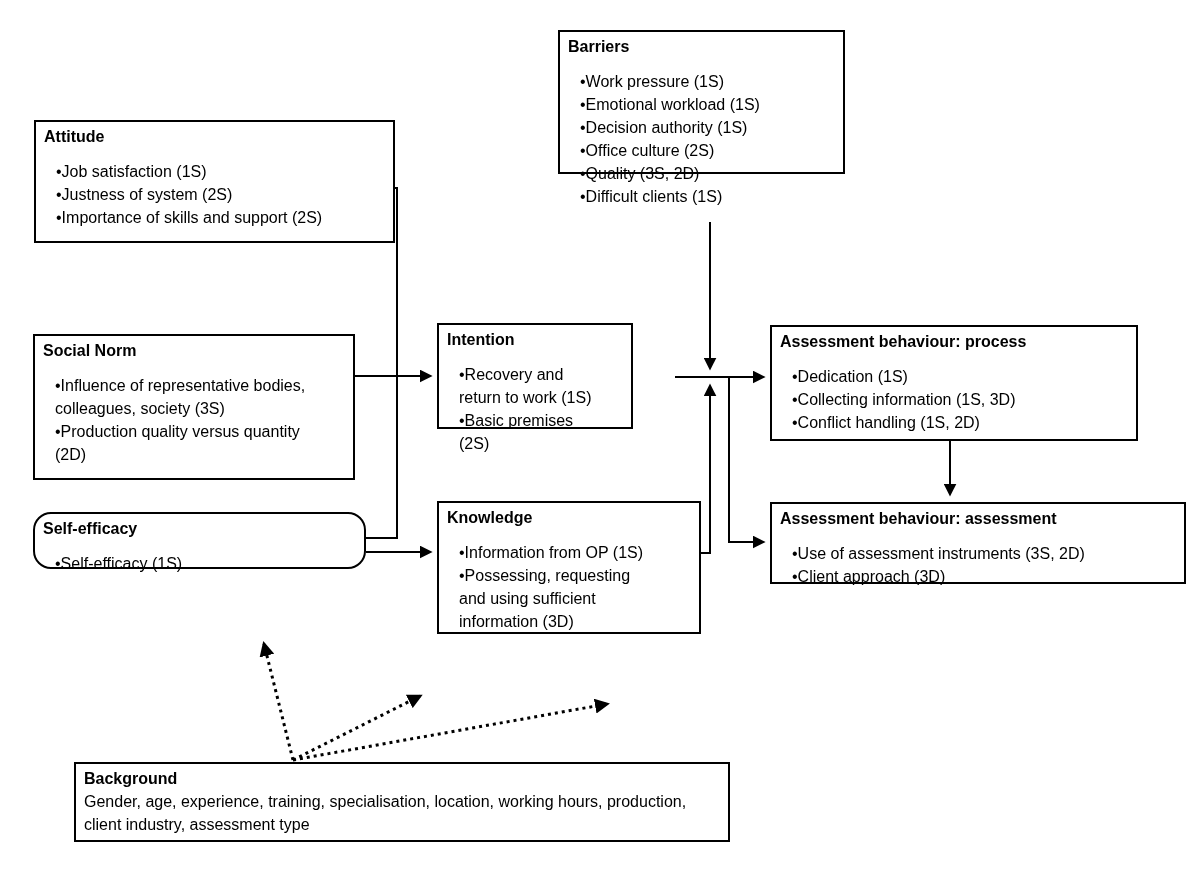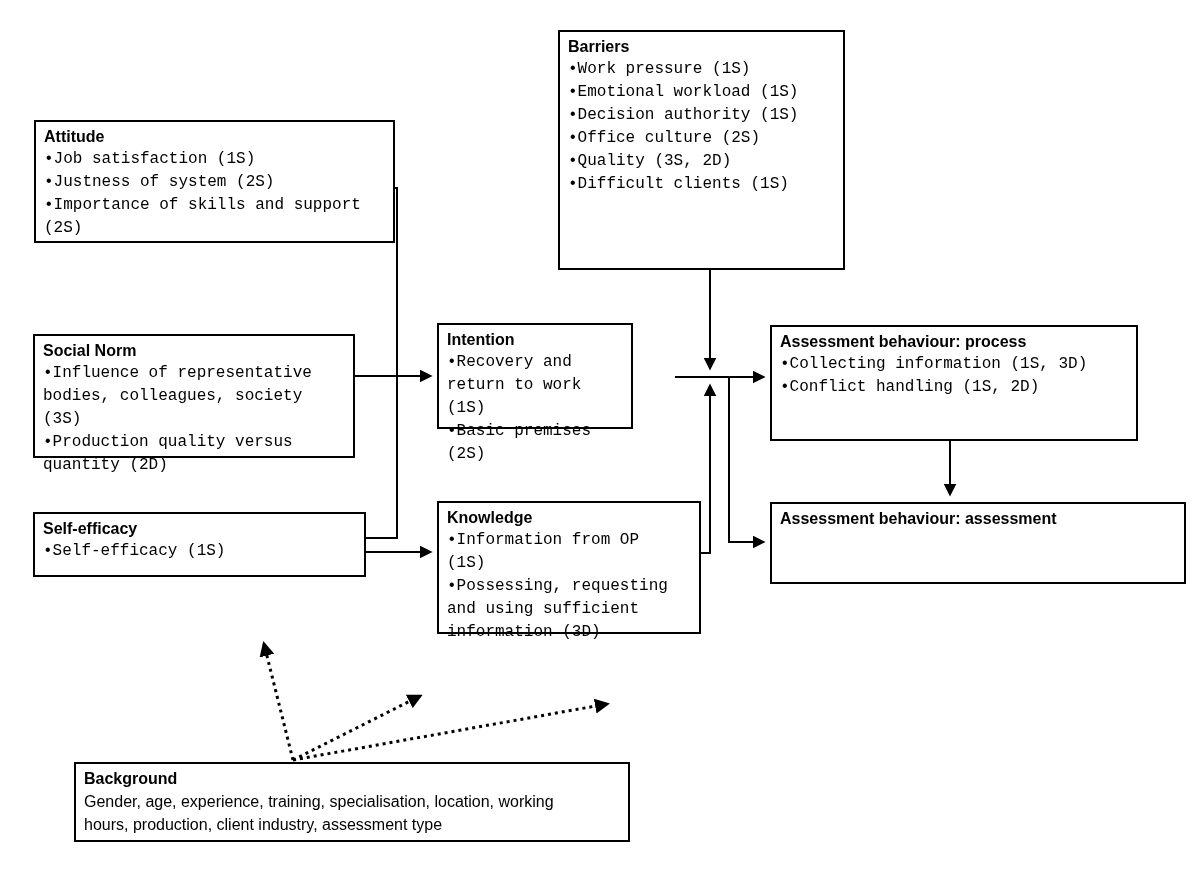--- a/index.html
+++ b/index.html
@@ -15,31 +15,31 @@
   }
   #arrow-layer{position:absolute;left:0;top:0;width:1200px;height:887px;}
   .box{
     position:absolute;
     box-sizing:border-box;
     border:2px solid #000;
     background:#fff;
     padding:3px 8px;
   }
   .box .title{font-weight:bold;}
-  .box ul{margin:0;padding:0;list-style:none;font-family:Liberation Mono, monospace;}
+  .box ul{margin:12px;padding:0;list-style:none;}
   
   #box-attitude      {left:34px;  top:120px; width:361px; height:123px;}
-  #box-social-norm   {left:33px;  top:334px; width:322px; height:124px; padding-right:22px;}
-  #box-self-efficacy {left:33px;  top:512px; width:333px; height:65px;}
-  #box-barriers      {left:558px; top:30px;  width:287px; height:240px;}
+  #box-social-norm   {left:33px;  top:334px; width:322px; height:146px; padding-right:22px;}
+  #box-self-efficacy {left:33px;  top:512px; width:333px; height:57px;border-radius:18px;}
+  #box-barriers      {left:558px; top:30px;  width:287px; height:144px;}
   #box-intention     {left:437px; top:323px; width:196px; height:106px; padding-right:24px;}
   #box-knowledge     {left:437px; top:501px; width:264px; height:133px; padding-right:30px;}
   #box-process       {left:770px; top:325px; width:368px; height:116px;}
   #box-assessment    {left:770px; top:502px; width:416px; height:82px;}
-  #box-background    {left:74px;  top:762px; width:556px; height:80px; padding-right:40px;}
+  #box-background    {left:74px;  top:762px; width:656px; height:80px; padding-right:40px;}
 </style>
 </head>
 <body>
 
 <div id="canvas">
 
   <svg id="arrow-layer" viewBox="0 0 1200 887" xmlns="http://www.w3.org/2000/svg">
     <defs>
       <marker id="ah" viewBox="0 0 10 10" refX="8" refY="5" markerWidth="6.5" markerHeight="6.5" orient="auto-start-reverse">
         <path d="M0,0 L10,5 L0,10 Z" fill="#000"></path>
@@ -120,27 +120,32 @@
     <div class="title">Knowledge</div>
     <ul>
       <li>•Information from OP (1S)</li>
       <li>•Possessing, requesting and using sufficient information (3D)</li>
     </ul>
   </div>
 
   <div class="box" id="box-process">
     <div class="title">Assessment behaviour: process</div>
     <ul>
+      <li>•Dedication (1S)</li>
       <li>•Collecting information (1S, 3D)</li>
       <li>•Conflict handling (1S, 2D)</li>
     </ul>
   </div>
 
   <div class="box" id="box-assessment">
     <div class="title">Assessment behaviour: assessment</div>
+    <ul>
+      <li>•Use of assessment instruments (3S, 2D)</li>
+      <li>•Client approach (3D)</li>
+    </ul>
   </div>
 
   <div class="box" id="box-background">
     <div class="title">Background</div>
     <div>Gender, age, experience, training, specialisation, location, working hours, production, client industry, assessment type</div>
   </div>
 
 </div>
 
 </body></html>

